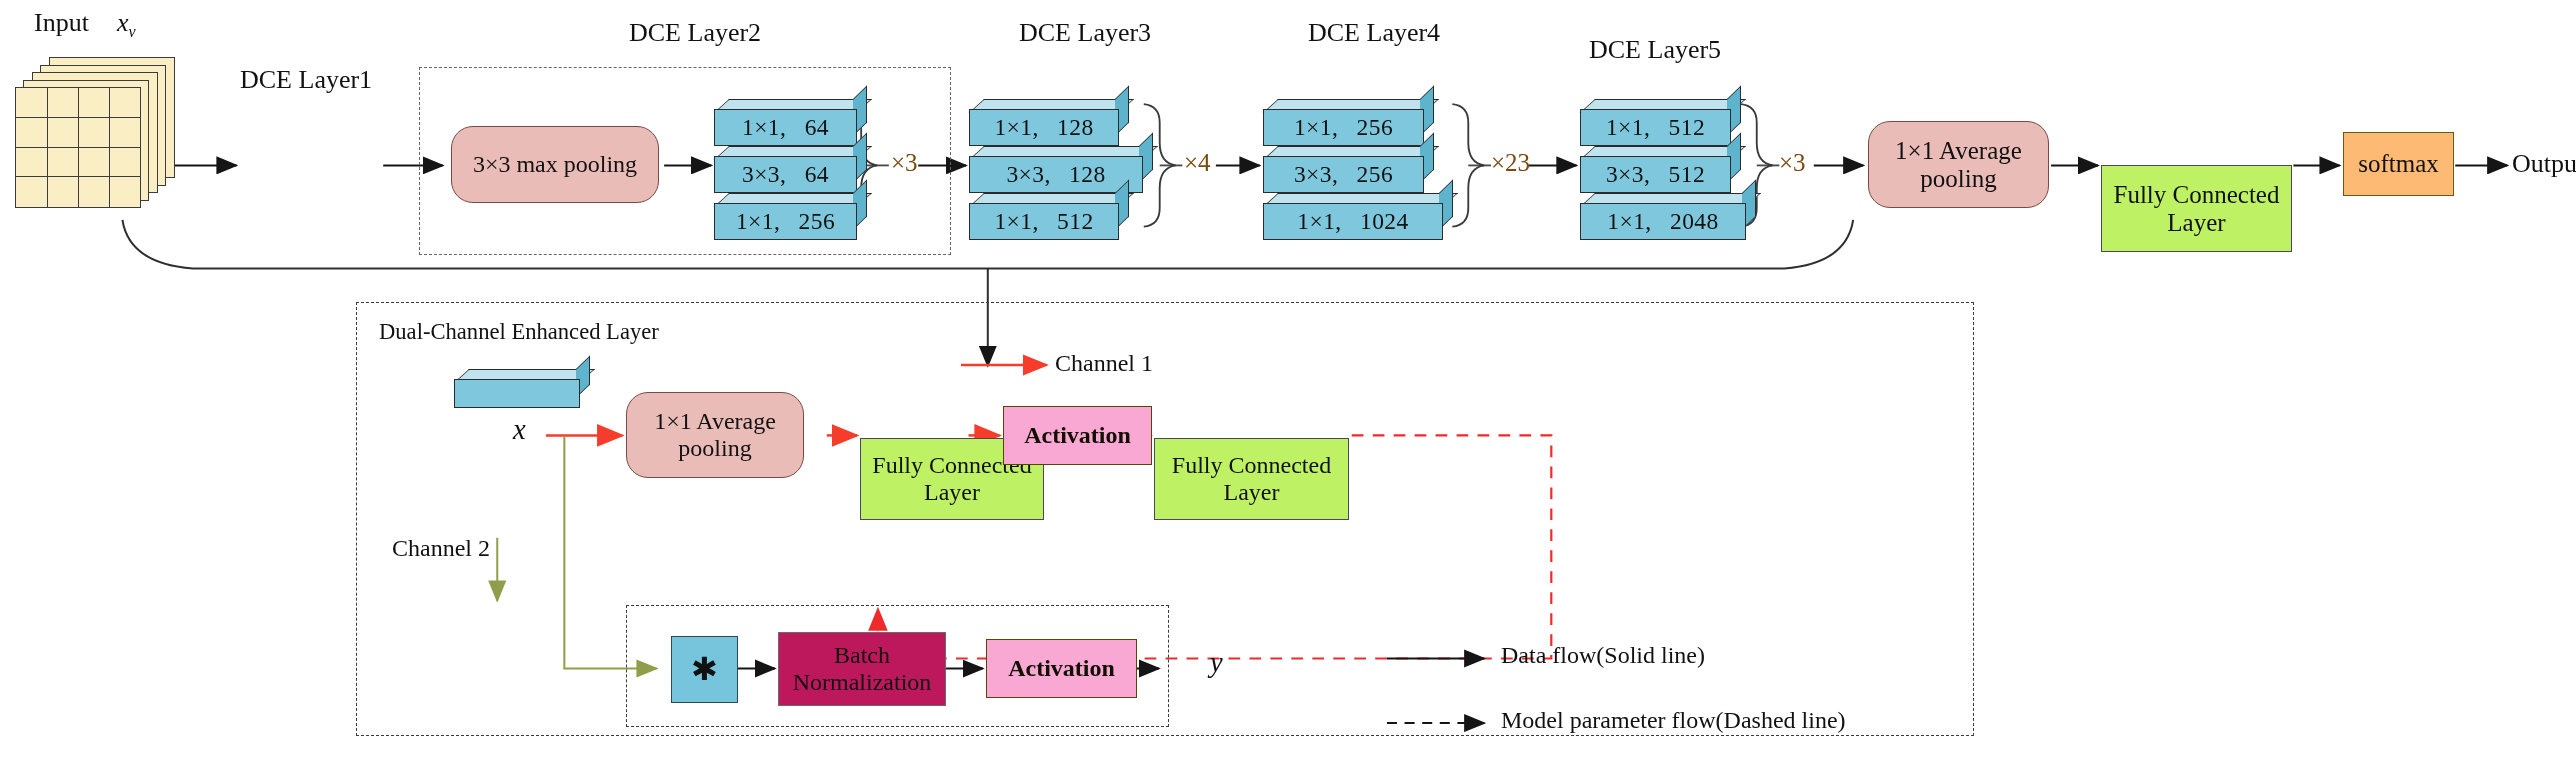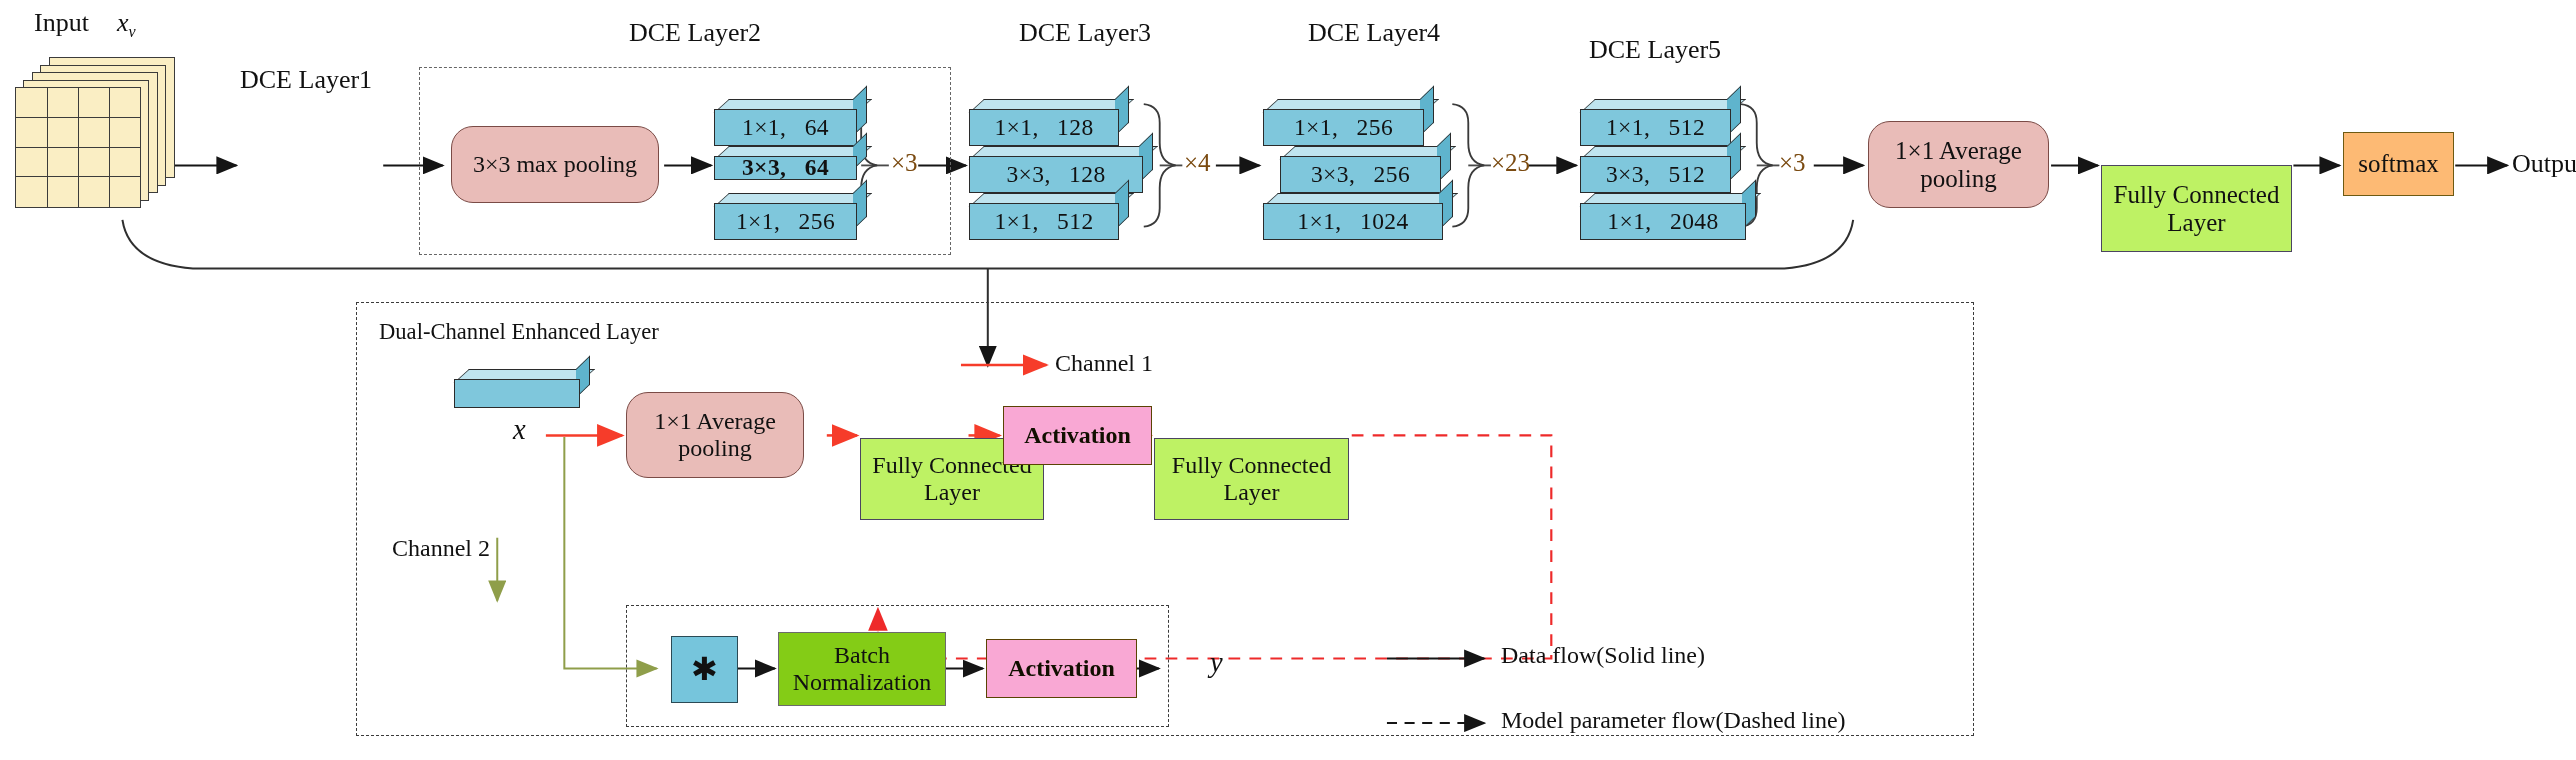--- a/index.html
+++ b/index.html
@@ -26,21 +26,21 @@
        background:#5fb4cd;border:1.3px solid #2b2b2b;border-left:none;
        transform:skewY(-44deg);transform-origin:top left;}
 
   
   .box{position:absolute;box-sizing:border-box;display:flex;align-items:center;
        justify-content:center;text-align:center;line-height:1.12;border:1.5px solid #3a3a3a;}
   .box-pink{background:#e9bcb8;border-radius:22px;border:1.5px solid #7a4b46;}
   .box-purple{background:#bef264;border:1.5px solid #4b4560;margin-top:44px;}
   .box-gold{background:#f9a8d4;border:1.5px solid #5a4303;font-weight:bold;}
   .box-yellow{background:#fdba74;border:1.5px solid #6d5a12;}
-  .box-gray{background:#84cc16;border:1.5px solid #6b6b6b;}
+  .box-gray{background:#be185d;border:1.5px solid #6b6b6b;}
   .box-cyan{background:#76c5dc;border:1.5px solid #2b4a55;}
 
   
   .dframe{position:absolute;box-sizing:border-box;border:1.7px dashed #3b3b3b;background:transparent;}
   .dframe-gray{border-color:#666;}
 
   
   .sheet{position:absolute;background:#faeec4;border:1.3px solid #3b3b3b;}
   .sheet .gl{position:absolute;background:#3b3b3b;}
 
@@ -170,21 +170,21 @@
 
   <div class="box box-pink" style="left:451px;top:126px;width:208px;height:77px;font-size:24px;">
     <span>3×3 max pooling</span>
   </div>
 
   <div class="cuboid" style="left:714px;top:99px;width:141px;height:47px;">
     <div class="top"></div>
     <div class="side"></div>
     <div class="face">1×1,  64</div>
   </div>
-  <div class="cuboid" style="left:714px;top:146px;width:141px;height:34px;font-weight:bold;">
+  <div class="cuboid" style="left:714px;top:146px;width:141px;height:47px;">
     <div class="top"></div>
     <div class="side"></div>
     <div class="face">3×3,  64</div>
   </div>
   <div class="cuboid" style="left:714px;top:193px;width:141px;height:47px;">
     <div class="top"></div>
     <div class="side"></div>
     <div class="face">1×1,  256</div>
   </div>
   <div class="abs lbl" style="left:891px;top:149px;font-size:25px;color:#7a4a10;">×3</div>
@@ -204,21 +204,21 @@
     <div class="side"></div>
     <div class="face">1×1,  512</div>
   </div>
   <div class="abs lbl" style="left:1184px;top:149px;font-size:25px;color:#7a4a10;">×4</div>
 
   <div class="cuboid" style="left:1263px;top:99px;width:159px;height:47px;">
     <div class="top"></div>
     <div class="side"></div>
     <div class="face">1×1,  256</div>
   </div>
-  <div class="cuboid" style="left:1263px;top:146px;width:159px;height:47px;margin-left:17px;">
+  <div class="cuboid" style="left:1263px;top:146px;width:159px;height:47px;">
     <div class="top"></div>
     <div class="side"></div>
     <div class="face">3×3,  256</div>
   </div>
   <div class="cuboid" style="left:1263px;top:193px;width:178px;height:47px;">
     <div class="top"></div>
     <div class="side"></div>
     <div class="face">1×1,  1024</div>
   </div>
   <div class="abs lbl" style="left:1491px;top:149px;font-size:25px;color:#7a4a10;">×23</div>

